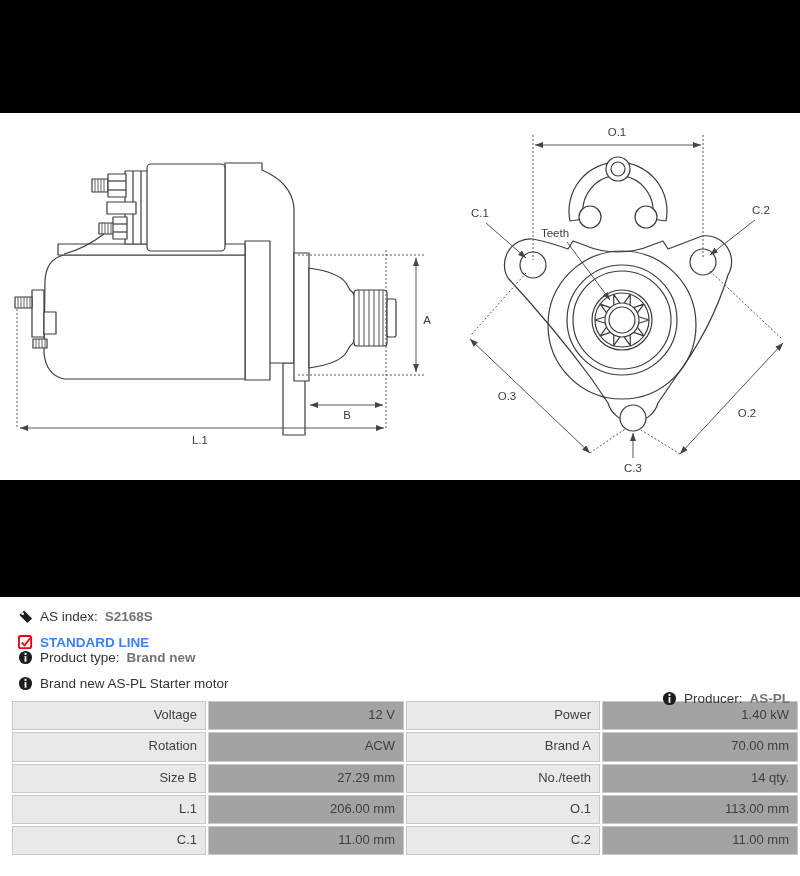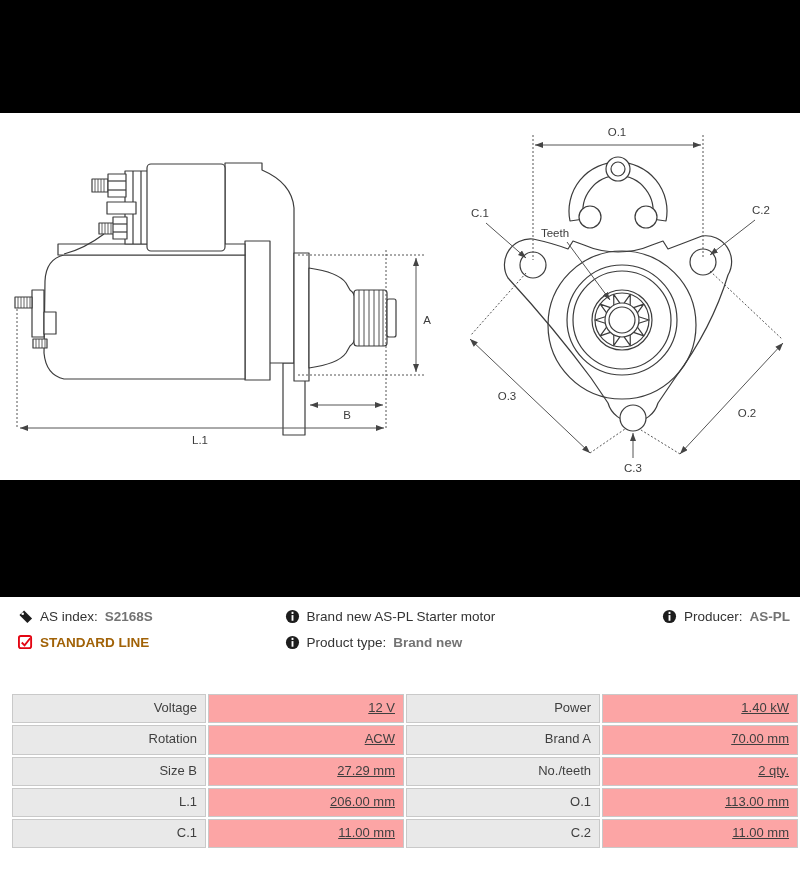--- a/index.html
+++ b/index.html
@@ -10,38 +10,38 @@
     overflow:hidden;
   }
   .bar { background:#000000; width:800px; }
   .bar-top { height:113px; }
   .bar-mid { height:117px; }
   .drawings { position:relative; width:800px; height:367px; background:#ffffff; }
   .drawings svg { position:absolute; top:0; }
   .svg-left { left:0; }
   .svg-right { left:450px; }
 
-  .info { width:800px; height:83px; display:flex; padding:12px 10px 0 18px; }
+  .info { width:800px; height:83px; display:flex; padding:12px 10px 0 18px;flex-direction:column; }
   .info-col { display:flex; flex-direction:column; gap:11px; }
   .col-a { width:272px; }
   .col-b { width:385px; }
   .col-c { flex:1; align-items:flex-end; gap:1px; }
   .info-row { display:flex; align-items:center; gap:7px; font-size:13.5px; color:#333; white-space:nowrap; }
   .info-row b { color:#737373; }
-  .red { color:#a16207; font-weight:bold; }
+  .red { color:#3b82f6; font-weight:bold; }
   .ic { width:15px; height:15px; flex:0 0 auto; display:inline-block; }
 
-  .spec { padding:0 10px; margin-top:12px; }
+  .spec { padding:0 10px; margin-top:19px; }
   table.spec-table { width:780px; border-collapse:separate; border-spacing:2px 2px; table-layout:fixed; }
   table.spec-table td {
     border:1px solid #c9c9c9; font-size:13px; color:#3f3f3f;
     padding:5px 8px 6px 8px; text-align:right; vertical-align:top; line-height:1.25;
   }
   td.lbl { background:#e9e9e9; }
-  td.val { background:#fca5a5;text-decoration:underline; }
+  td.val { background:#a3a3a3; }
 
   .dimtext { font-size:11.5px; fill:#3c3c3c; }
 </style>
 </head>
 <body>
 
 <div class="bar bar-top"></div>
 
 <div class="drawings">
 
@@ -213,32 +213,32 @@
   </div>
   <div class="info-col col-b">
     <div class="info-row">
       <span class="ic">
         <svg viewBox="0 0 16 16" width="15" height="15">
             <circle cx="8" cy="8" r="7" fill="#1d1d1d"></circle>
             <rect x="7" y="6.5" width="2" height="6" fill="#fff"></rect>
             <rect x="7" y="3" width="2" height="2.3" fill="#fff"></rect>
           </svg>
       </span>
-      <span>Brand new AS-PL Starter motor</span>
+      <span>Product type:</span>
+      <b>Brand new</b>
     </div>
     <div class="info-row">
       <span class="ic">
         <svg viewBox="0 0 16 16" width="15" height="15">
             <circle cx="8" cy="8" r="7" fill="#1d1d1d"></circle>
             <rect x="7" y="6.5" width="2" height="6" fill="#fff"></rect>
             <rect x="7" y="3" width="2" height="2.3" fill="#fff"></rect>
           </svg>
       </span>
-      <span>Product type:</span>
-      <b>Brand new</b>
+      <span>Brand new AS-PL Starter motor</span>
     </div>
   </div>
   <div class="info-col col-c">
     <div class="info-row">
       <span class="ic">
         <svg viewBox="0 0 16 16" width="15" height="15">
             <circle cx="8" cy="8" r="7" fill="#1d1d1d"></circle>
             <rect x="7" y="6.5" width="2" height="6" fill="#fff"></rect>
             <rect x="7" y="3" width="2" height="2.3" fill="#fff"></rect>
           </svg>
@@ -267,21 +267,21 @@
         <tr>
           <td class="lbl">Rotation</td>
           <td class="val">ACW</td>
           <td class="lbl">Brand A</td>
           <td class="val">70.00 mm</td>
         </tr>
         <tr>
           <td class="lbl">Size B</td>
           <td class="val">27.29 mm</td>
           <td class="lbl">No./teeth</td>
-          <td class="val">2 qty.</td>
+          <td class="val">14 qty.</td>
         </tr>
         <tr>
           <td class="lbl">L.1</td>
           <td class="val">206.00 mm</td>
           <td class="lbl">O.1</td>
           <td class="val">113.00 mm</td>
         </tr>
         <tr>
           <td class="lbl">C.1</td>
           <td class="val">11.00 mm</td>

